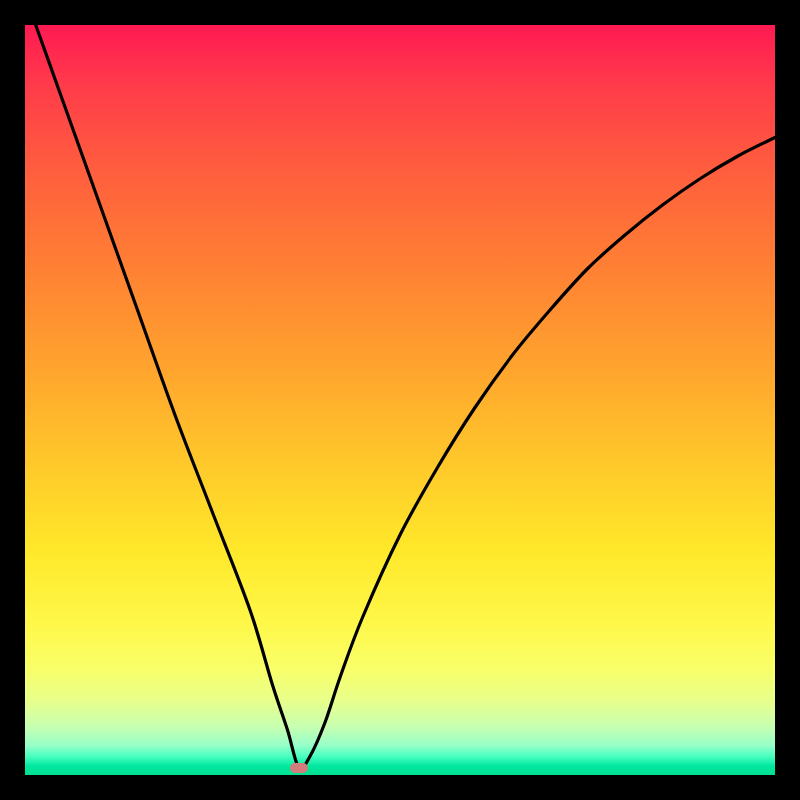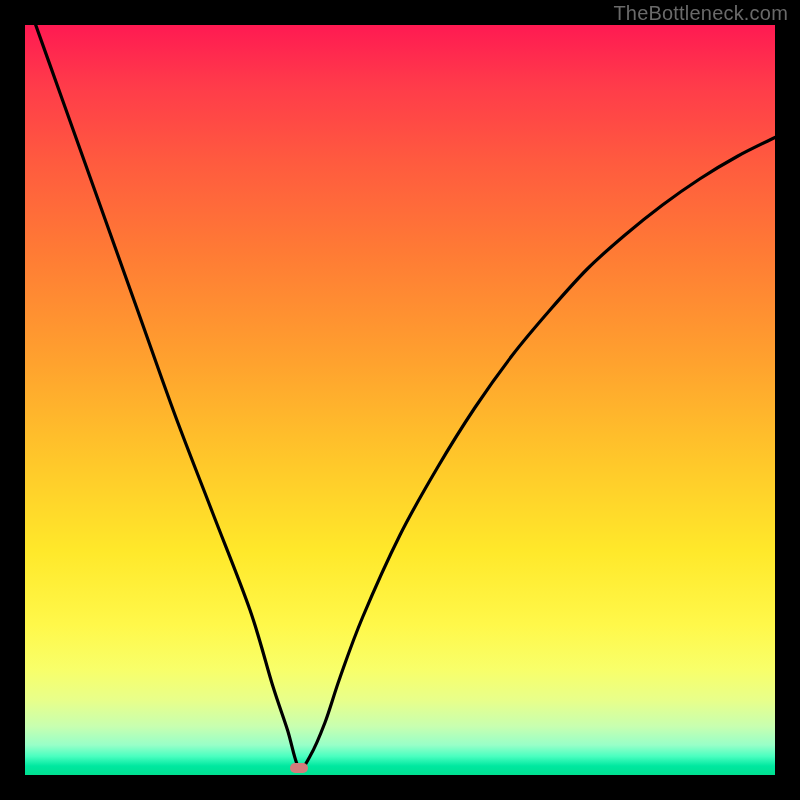--- a/index.html
+++ b/index.html
@@ -69,14 +69,13 @@
 </head>
 <body>
 
 <div class="chart-frame">
   <div class="plot-area">
     <svg class="curve-layer" viewBox="0 0 750 750" preserveAspectRatio="none">
       <path id="curve-path" d="M 0 -30 C 6.25 -12.5 25 40 37.5 75 C 50 110 62.5 145 75 180 C 87.5 215 100 250 112.5 285 C 125 320 137.5 356.25 150 390 C 162.5 423.75 175 455 187.5 487.5 C 200 520 215 556.25 225 585 C 235 613.75 241.25 640 247.5 660 C 253.75 680 258.125 691.25 262.5 705 C 266.875 718.75 270 738.125 273.75 742.5 C 277.5 746.875 280.625 738.75 285 731.25 C 289.375 723.75 295 710.625 300 697.5 C 305 684.375 308.75 670 315 652.5 C 321.25 635 327.5 616.25 337.5 592.5 C 347.5 568.75 362.5 535 375 510 C 387.5 485 400.00000000000006 463.75 412.50000000000006 442.5 C 425.00000000000006 421.25 437.5 401.25 450 382.5 C 462.5 363.75 475 346.24999999999994 487.5 329.99999999999994 C 500 313.74999999999994 512.5 299.375 525 285 C 537.5 270.625 550 256.24999999999994 562.5 243.74999999999994 C 575 231.24999999999994 587.5 220.625 600 210 C 612.5 199.375 625 189.375 637.5 180 C 650 170.625 662.5 161.875 675 153.75 C 687.5 145.625 700 138.125 712.5 131.25 C 725 124.375 743.75 115.625 750 112.5" fill="none" stroke="#000000" stroke-width="3.2" stroke-linecap="round" stroke-linejoin="round"></path>
     </svg>
     <div id="min-marker" class="marker" style="left: 273.75px; top: 742.5px; background: rgb(211, 124, 124);"></div>
   </div>
-  <div class="watermark">TheBottleneck.com</div>
 </div>
 
 </body></html>

